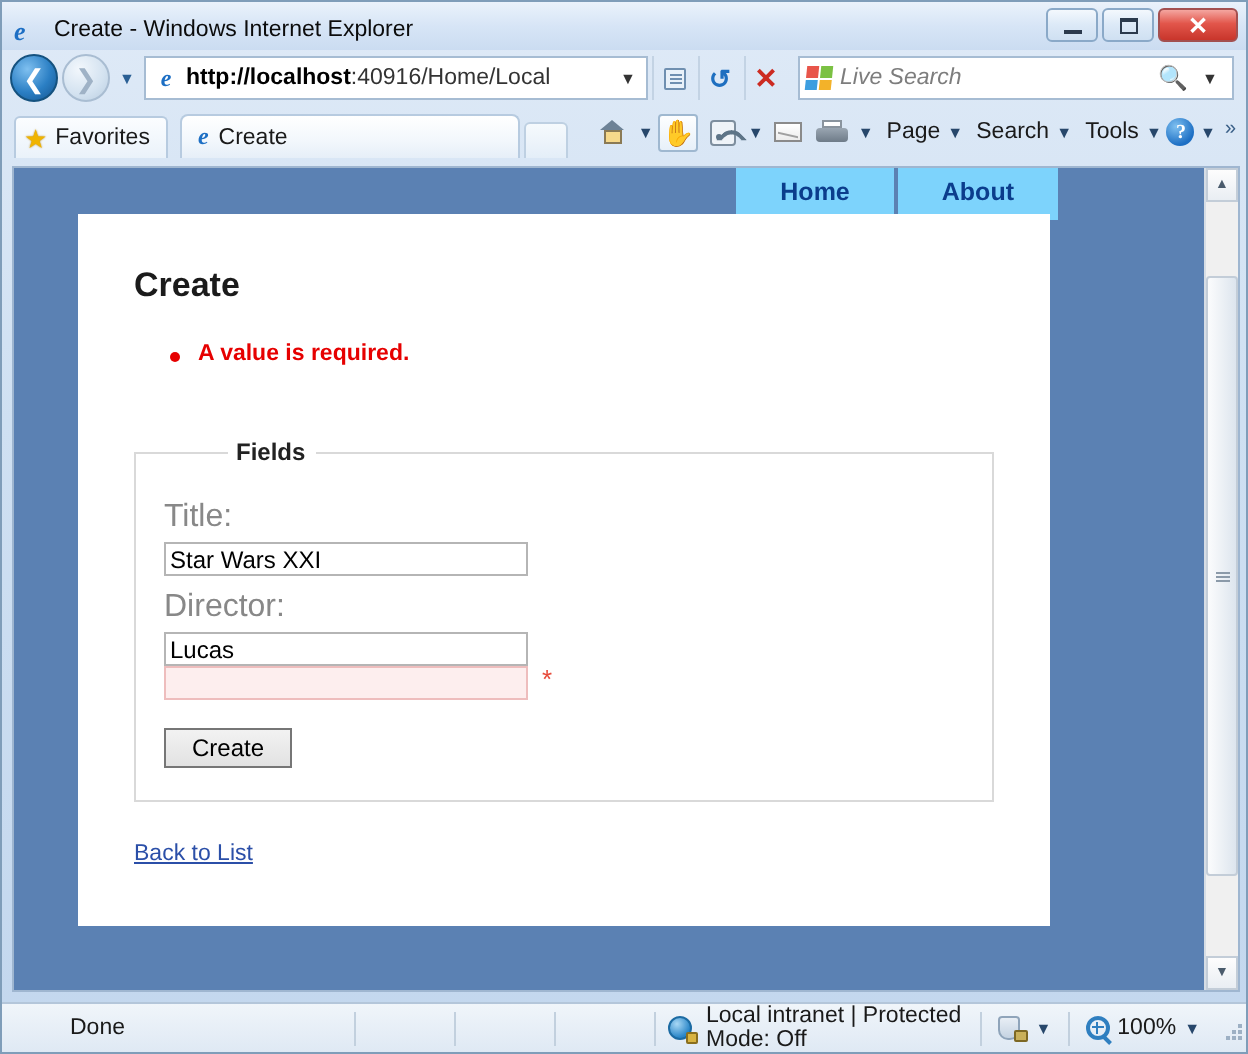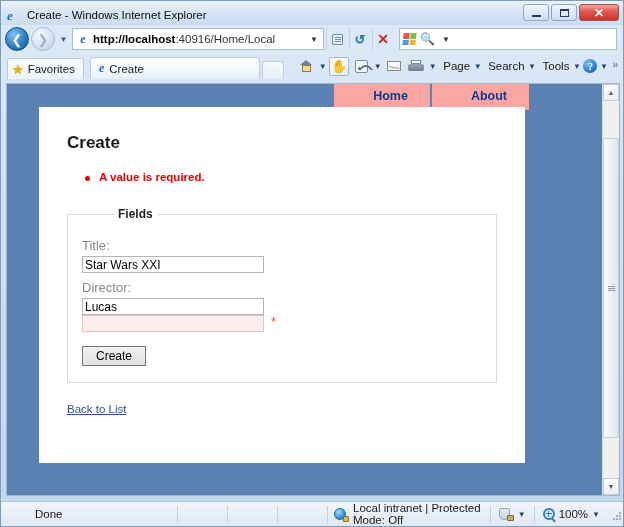--- a/index.html
+++ b/index.html
@@ -254,58 +254,58 @@
     width: 597px; height: 411px;
     background: #5b81b3;
     overflow: hidden;
   }
   
   #navtabs {
     position: absolute; right: 75px; top: 0;
     display: flex; gap: 2px;
   }
   .navtab {
-    background: #fca5a5;
-    padding: 5px 22px 7px 39px;
+    background: #7dd3fc;
+    padding: 5px 22px 7px 22px;
     font-size: 12.5px; font-weight: bold; color: #0b3d8c;
     font-family: "Liberation Sans", sans-serif;
   }
   #contentbox {
     position: absolute;
     left: 32px; top: 23px;
     width: 486px; height: 356px;
     background: #ffffff;
   }
   #inner { padding: 26px 28px 0 28px; }
   h1#page-title {
     margin: 0 0 18px 0;
     font-size: 17px; font-weight: bold; color: #1b1b1b;
     font-family: "Liberation Sans", sans-serif;
   }
-  #valsummary { margin: 0 0 24px 18px; padding: 0; list-style: none; }
+  #valsummary { margin: 0 0 36px 18px; padding: 0; list-style: none; }
   #valsummary li {
     color: #e60000; font-weight: bold; font-size: 11.5px;
     position: relative; padding-left: 14px;
   }
   #valsummary li:before {
     content: ""; position: absolute; left: 0; top: 5px;
     width: 5px; height: 5px; background: #e60000; border-radius: 50%;
   }
   fieldset#fields {
     margin: 0 0 20px 0;
     padding: 10px 14px 16px 14px;
     border: 1px solid #d9d9d9;
   }
   fieldset#fields legend {
     font-size: 12px; font-weight: bold; color: #222;
     padding: 0 5px 0 4px;
     margin-left: 32px;
   }
   .field-label {
-    font-size: 13px; color: #888; margin: 7px 0 3px 0;
+    font-size: 16px; color: #888; margin: 7px 0 3px 0;
     font-family: "Liberation Sans", sans-serif;
   }
   .txt {
     width: 182px; height: 17px;
     border: 1px solid #b5b5b5;
     background: #fff;
     font-family: "Liberation Sans", sans-serif;
     font-size: 12px; color: #000;
     padding: 0 2px;
     display: block;
@@ -470,20 +470,21 @@
     <div class="sep-btn">
         <span class="stop-glyph">✕</span>
       </div>
     <div id="searchbox">
       <span class="win-flag">
           <i class="wf1"></i>
           <i class="wf2"></i>
           <i class="wf3"></i>
           <i class="wf4"></i>
         </span>
+      <span id="searchtext">Live Search</span>
       <span class="mag-wrap">
           <span class="mag">🔍</span>
           <span class="addr-arrow">▼</span>
         </span>
     </div>
   </div>
 
   <div id="cmdrow">
     <div id="favbtn">
       <span class="star">★</span>

